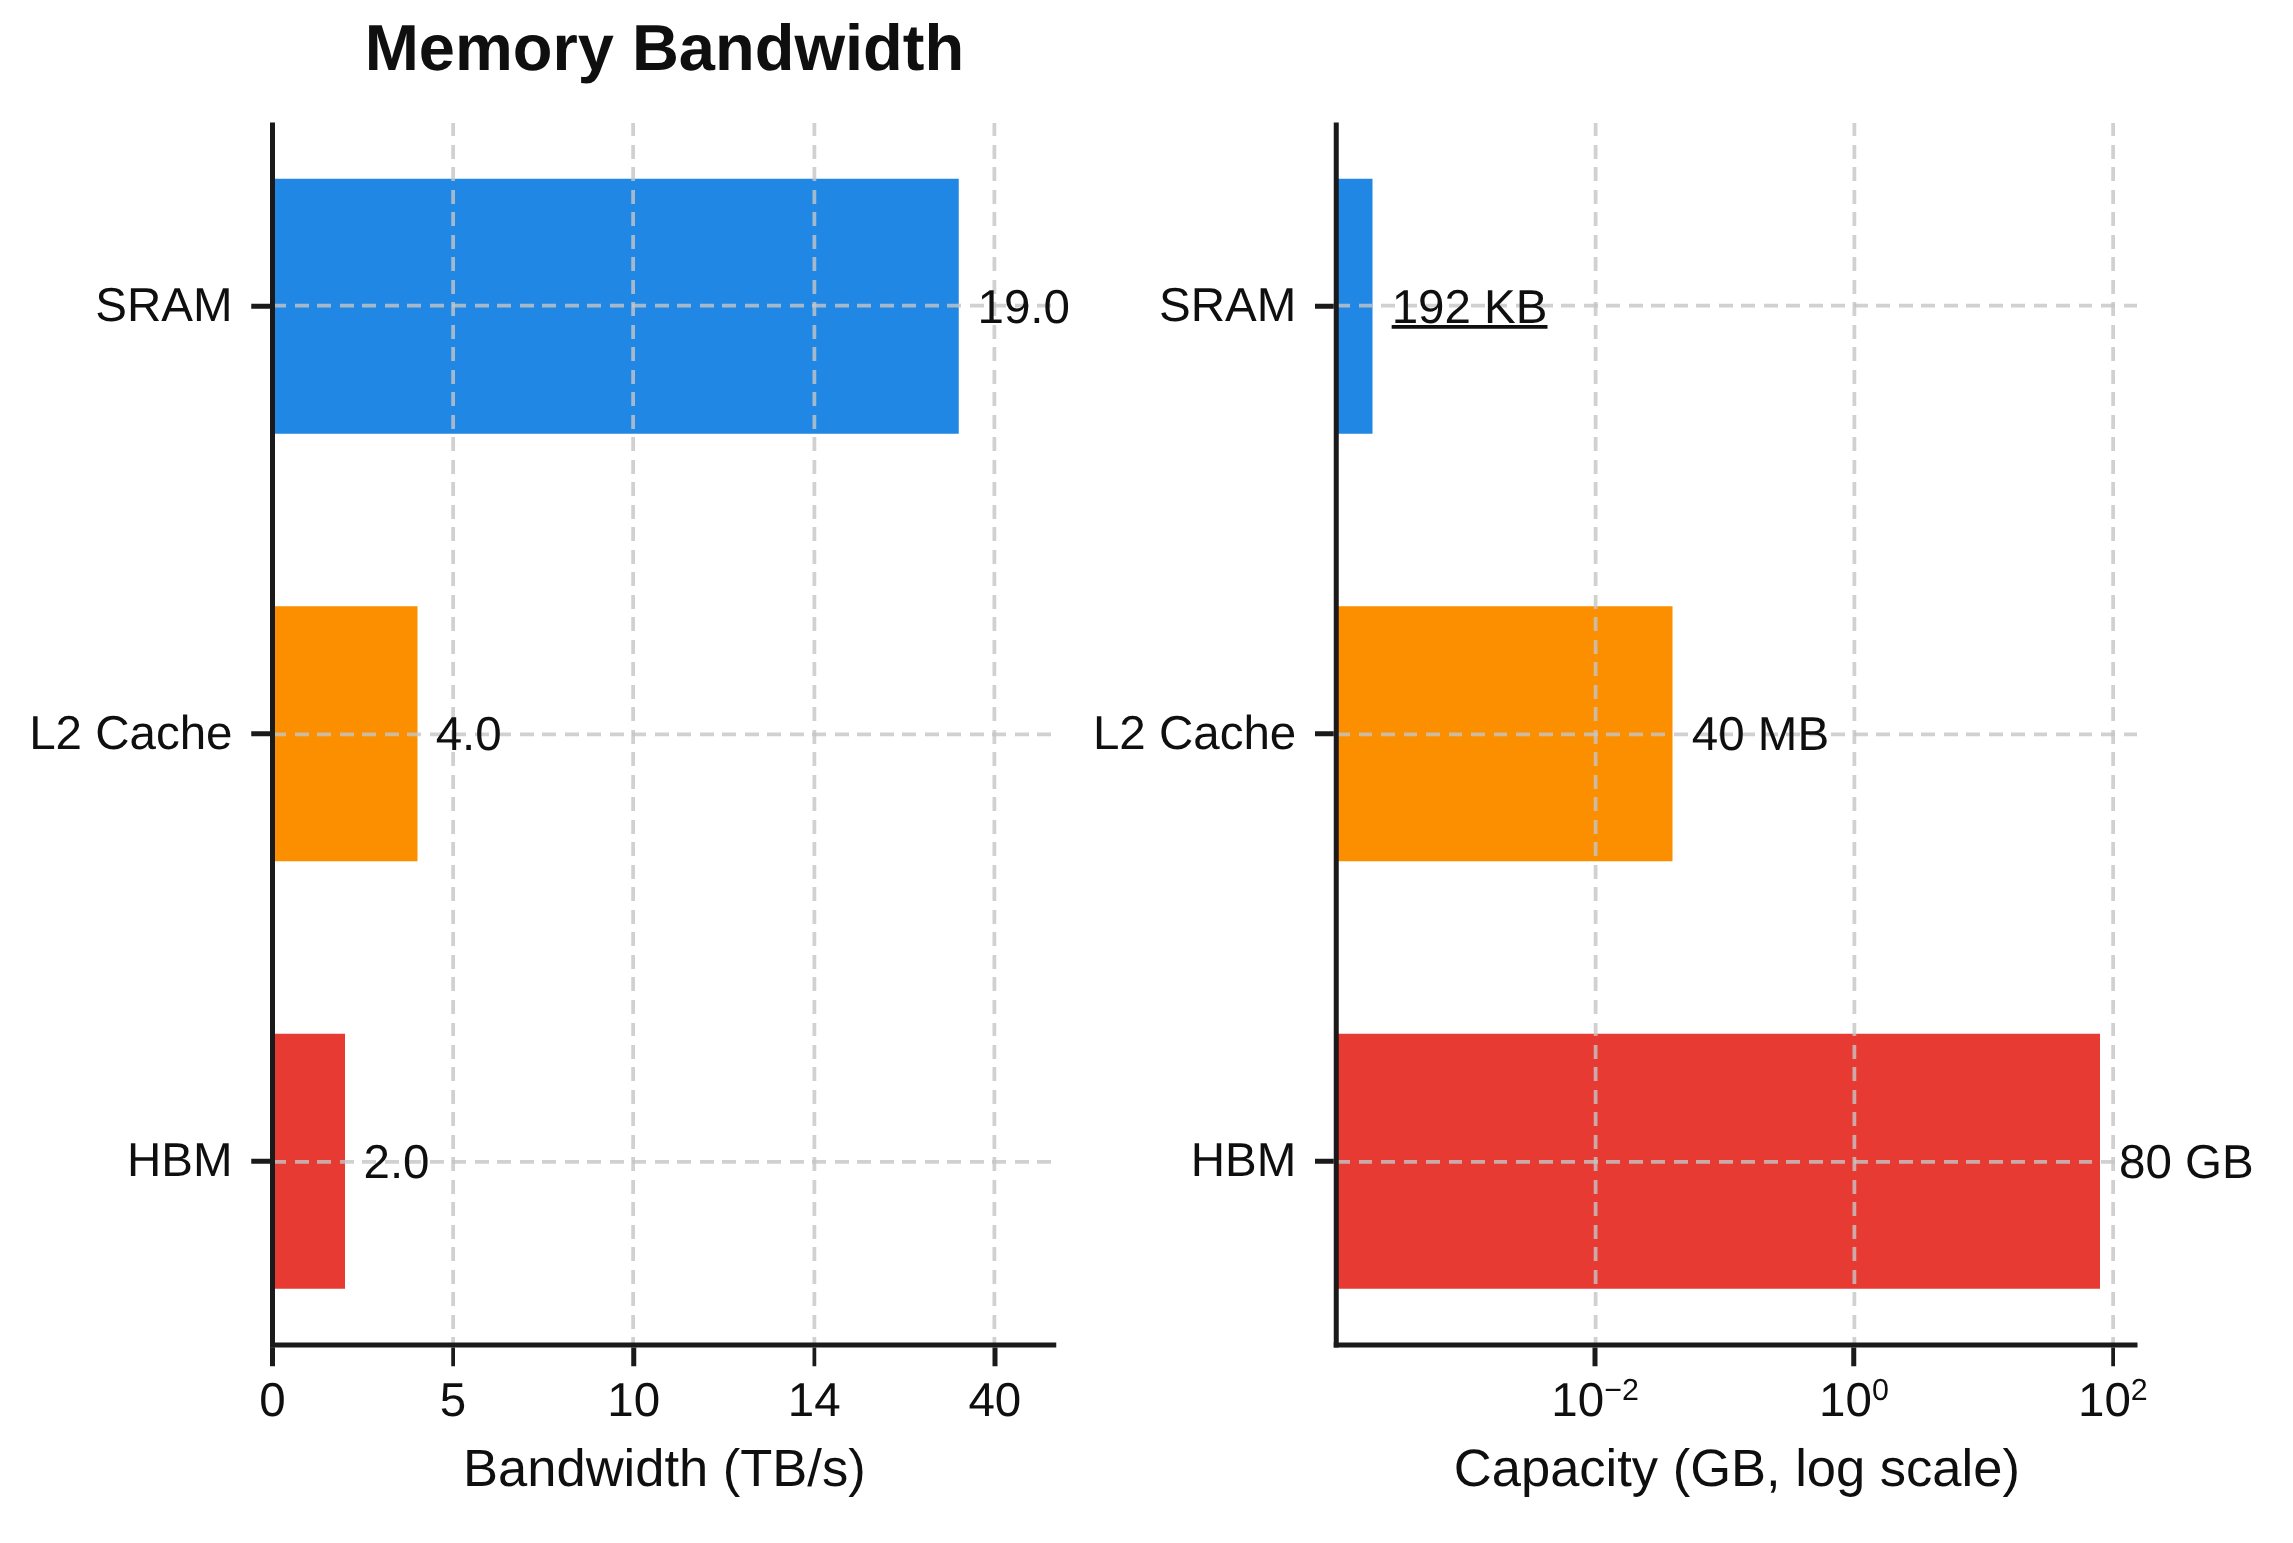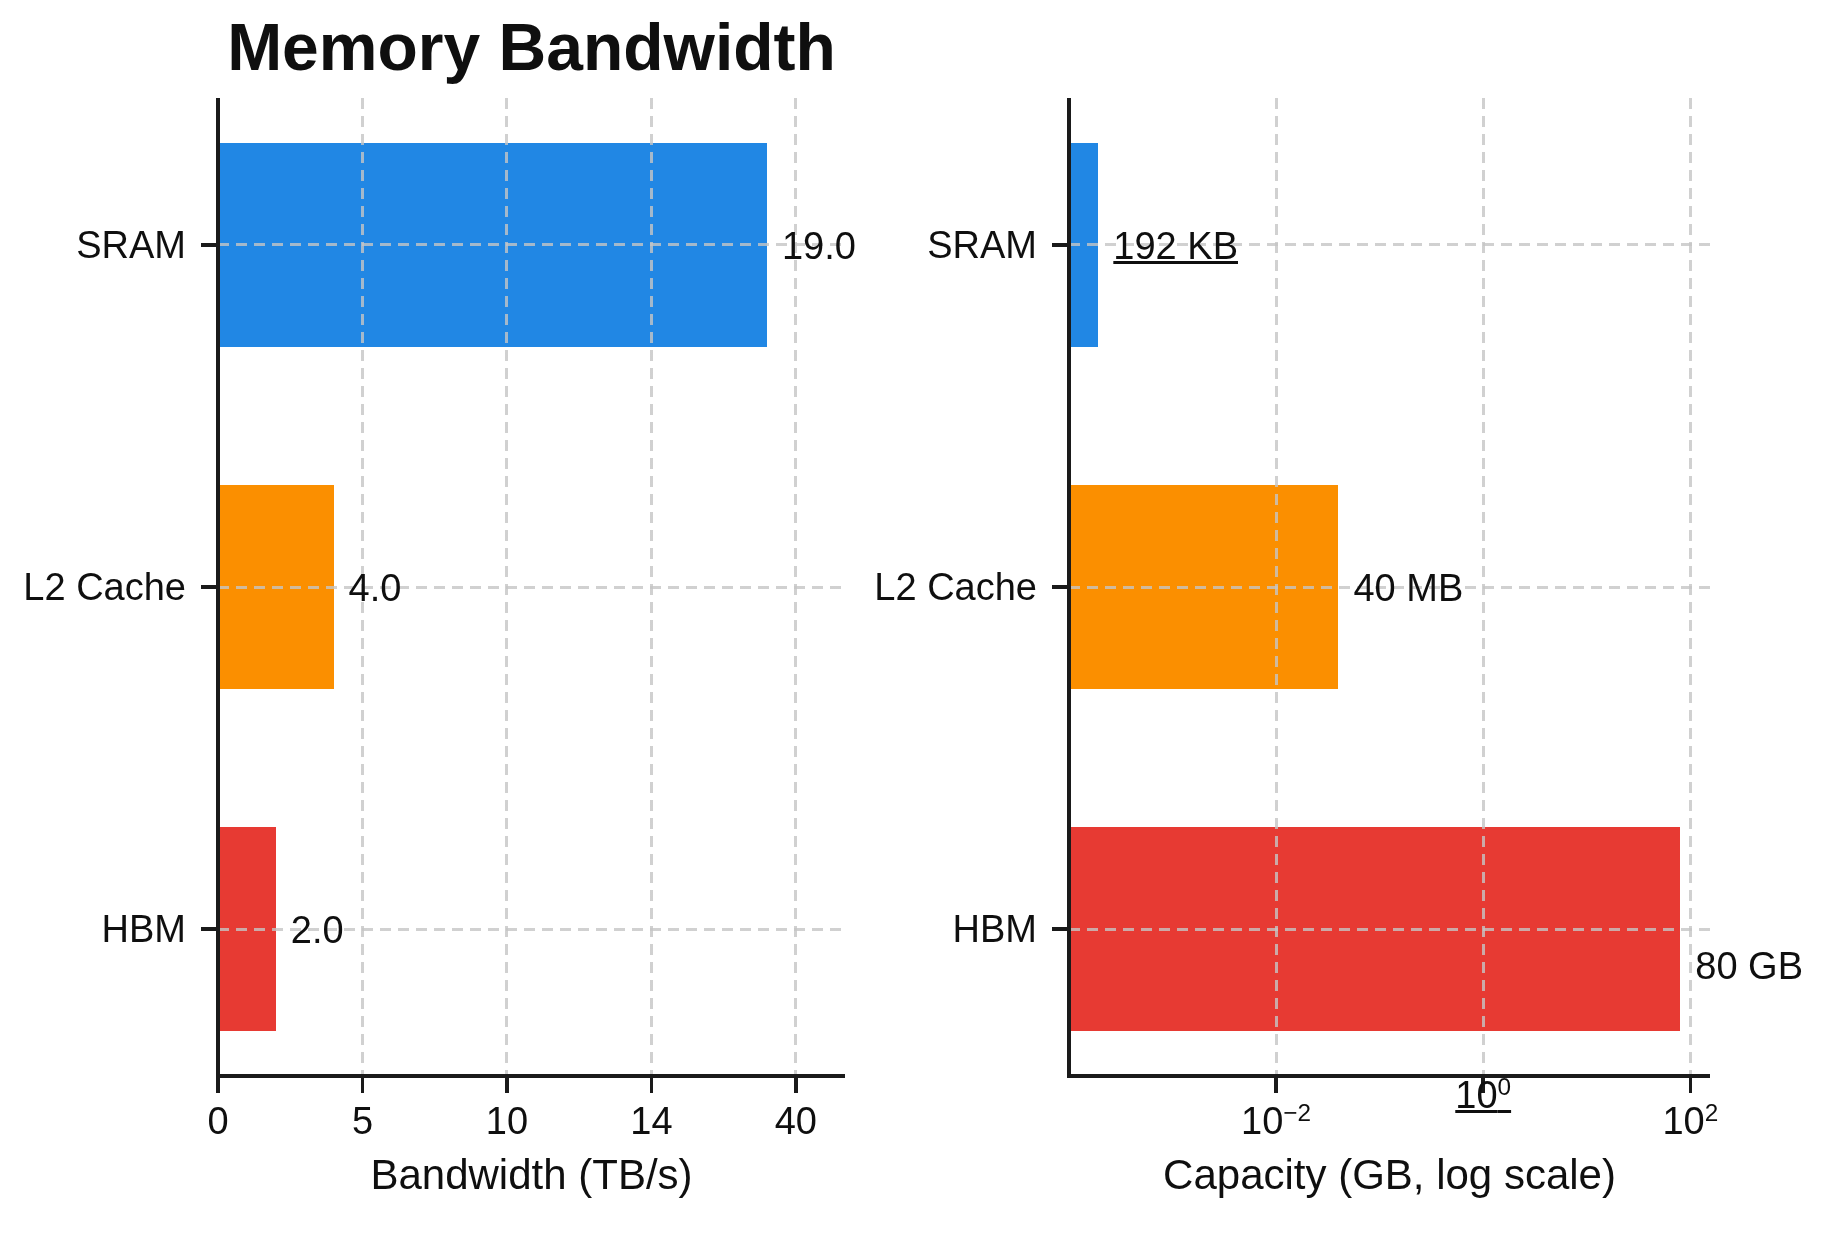--- a/index.html
+++ b/index.html
@@ -7,21 +7,21 @@
     position:relative;
     width:1834px;height:1234px;
     background:#ffffff;
     font-family:"Liberation Sans", sans-serif;
     color:#0f0f0f;
     overflow:hidden;
   }
   .chart{position:absolute;inset:0;}
   .chart-title{
     position:absolute;
-    font-size:66px;font-weight:bold;
+    font-size:52px;font-weight:bold;
     text-align:center;color:#0f0f0f;
     line-height:1.2;white-space:nowrap;
   }
   .plot-area{position:absolute;}
   .spine-left{
     position:absolute;left:-2px;top:0;width:3.5px;height:calc(100% + 2px);
     background:#1a1a1a;z-index:4;
   }
   .spine-bottom{
     position:absolute;left:-2px;top:calc(100% - 1.8px);width:calc(100% + 2px);height:3.5px;
@@ -118,27 +118,27 @@
         <div class="value-label" style="left: 44.3354px; top: 147.993px; text-decoration: underline;">192 KB</div>
         <div class="bar" style="top: 387px; height: 204px; width: 269.44px; background: rgb(251, 143, 0);"></div>
         <div class="hgrid" style="top: 487.5px;"></div>
         <div class="y-tick" style="top: 487.25px;"></div>
         <div class="cat-label" style="left: -262px; top: 489px;">L2 Cache</div>
         <div class="value-label" style="left: 284.44px; top: 490px;">40 MB</div>
         <div class="bar" style="top: 729.007px; height: 204px; width: 611.257px; background: rgb(231, 58, 51);"></div>
         <div class="hgrid" style="top: 829.507px;"></div>
         <div class="y-tick" style="top: 829.257px;"></div>
         <div class="cat-label" style="left: -262px; top: 831.007px;">HBM</div>
-        <div class="value-label" style="left: 626.257px; top: 832.007px; margin-top: 36px;">80 GB</div>
+        <div class="value-label" style="left: 626.257px; top: 832.007px;">80 GB</div>
         <div class="vgrid" style="left: 205.597px;"></div>
         <div class="x-tick" style="left: 205.347px;"></div>
         <div class="x-tick-label" style="left: 127.097px; top: 1002px;">10<sup>−2</sup></div>
         <div class="vgrid" style="left: 412.694px;"></div>
         <div class="x-tick" style="left: 412.444px;"></div>
-        <div class="x-tick-label" style="left: 334.194px; top: 976px; text-decoration: underline;">10<sup>0</sup></div>
+        <div class="x-tick-label" style="left: 334.194px; top: 1002px;">10<sup>0</sup></div>
         <div class="vgrid" style="left: 619.791px;"></div>
         <div class="x-tick" style="left: 619.541px;"></div>
         <div class="x-tick-label" style="left: 541.291px; top: 1002px;">10<sup>2</sup></div>
       </div>
     <div class="x-axis-label" style="left:1069px;width:641px;top:1150px;">Capacity (GB, log scale)</div>
   </div>
 
 </div>
 
 </body></html>

